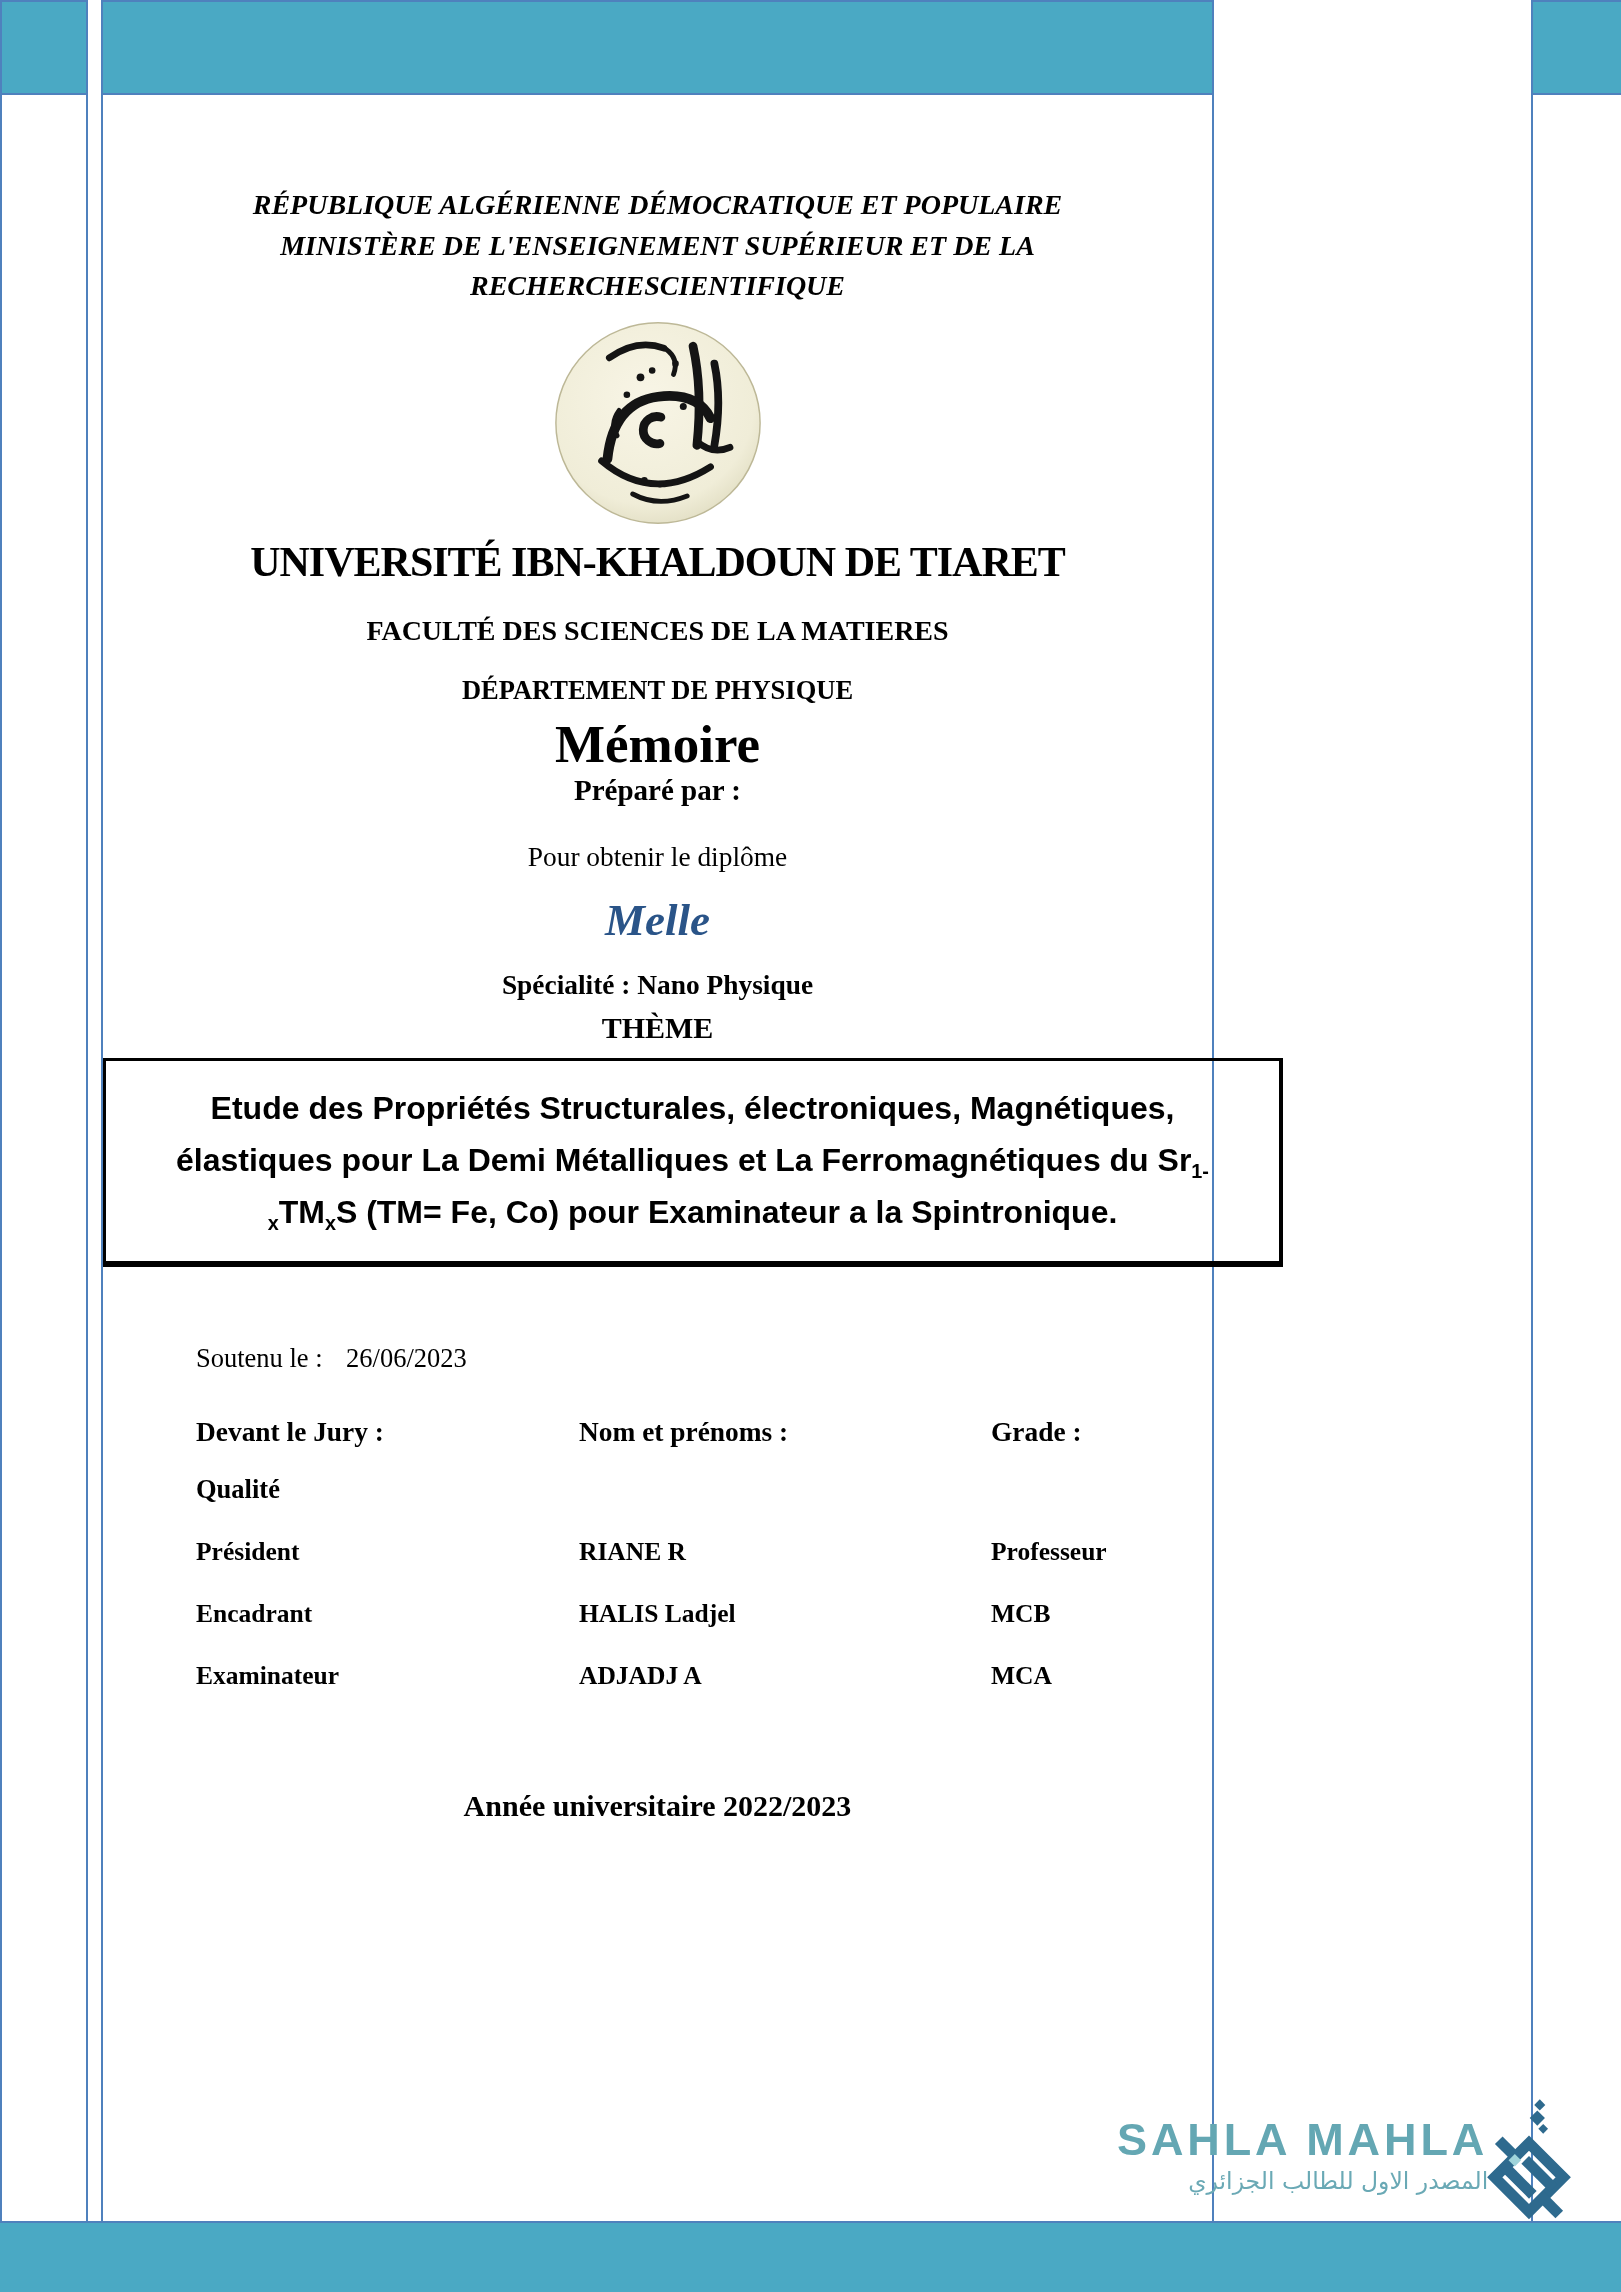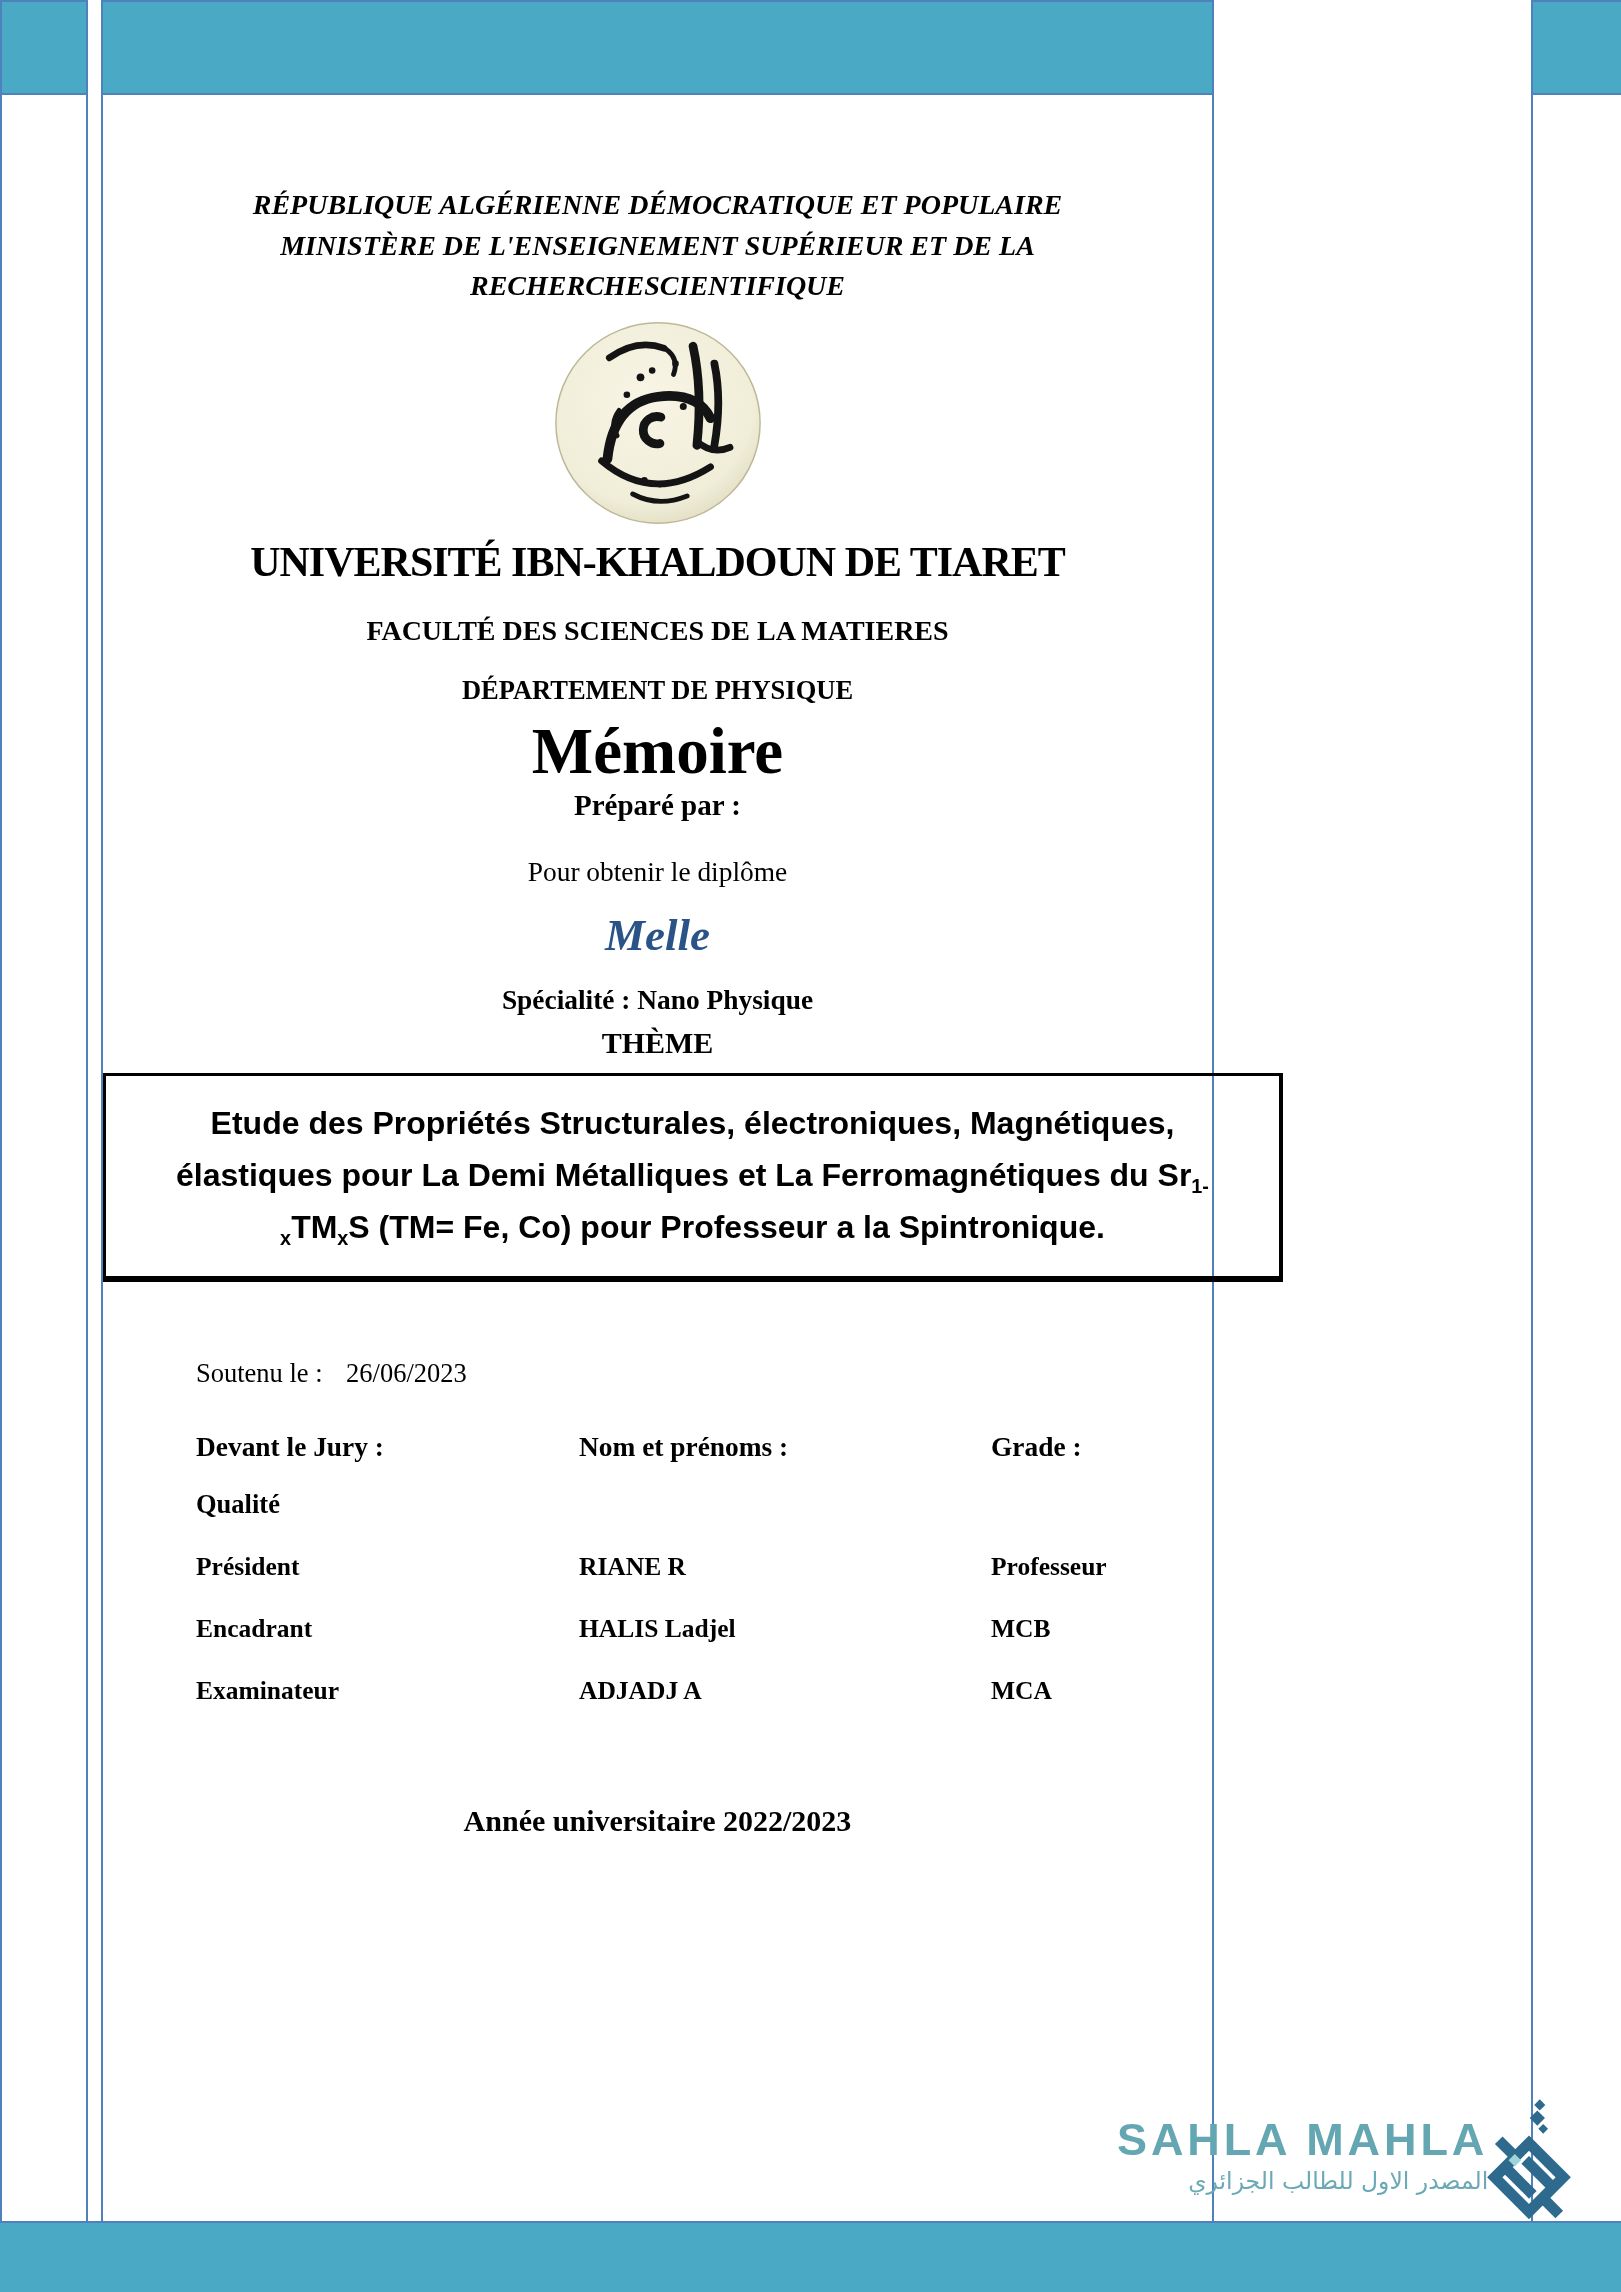--- a/index.html
+++ b/index.html
@@ -17,21 +17,21 @@
   .band-bottom{position:absolute;left:0;top:2221px;width:1621px;height:72px;
     background:#4aa9c4;border-top:2.9px solid #4f81bd;box-sizing:border-box;}
   
   .content{position:relative;text-align:center;}
   .hdr{font-size:28px;font-weight:bold;font-style:italic;line-height:1.45;}
   .hdr1{margin-top:90px;}
   .seal{margin-top:9.8px;}
   .univ{font-size:42px;font-weight:bold;margin-top:5.9px;letter-spacing:-1px;}
   .fac{font-size:28px;font-weight:bold;margin-top:29px;}
   .dep{font-size:26.5px;font-weight:bold;margin-top:27.4px;}
-  .memoire{font-size:65px;font-weight:bold;margin-top:7.8px;}
+  .memoire{font-size:53px;font-weight:bold;margin-top:7.8px;}
   .prep{font-size:29px;font-weight:bold;}
   .author{font-size:37px;font-weight:bold;color:#2a5488;margin-top:19.6px;white-space:pre;}
   .intro{font-size:27.4px;margin-top:35px;}
   .degree{font-size:45px;font-weight:bold;font-style:italic;color:#2a5488;margin-top:21.6px;}
   .spec{font-size:27.4px;font-weight:bold;margin-top:23.5px;}
   .theme-label{font-size:30px;font-weight:bold;margin-top:9.8px;}
   .theme-box{
     width:1180px;margin:13.7px auto 0 auto;border:3.9px solid #000;
     border-bottom-width:6.9px;border-right-width:4.9px;box-sizing:border-box;
     padding:21.6px 25.5px;font-family:"Liberation Sans", sans-serif;
@@ -113,21 +113,21 @@
 
     <div class="memoire">Mémoire</div>
     <div class="prep">Préparé par :</div>
     <div class="intro">Pour obtenir le diplôme</div>
     <div class="degree">Melle</div>
     <div class="spec">Spécialité : Nano Physique</div>
 
     <div class="theme-label">THÈME</div>
 
     <div class="theme-box">
-      <span>Etude des Propriétés Structurales, électroniques, Magnétiques, élastiques pour La Demi Métalliques et La Ferromagnétiques du Sr</span><sub>1-x</sub><span>TM</span><sub>x</sub><span>S (TM= Fe, Co) pour Professeur a la Spintronique.</span>
+      <span>Etude des Propriétés Structurales, électroniques, Magnétiques, élastiques pour La Demi Métalliques et La Ferromagnétiques du Sr</span><sub>1-x</sub><span>TM</span><sub>x</sub><span>S (TM= Fe, Co) pour Examinateur a la Spintronique.</span>
     </div>
 
     <div class="left-text">
       <div class="soutenu">
         <span>Soutenu le :</span><span class="date">26/06/2023</span>
       </div>
 
       <div class="jury-grid jury-head">
         <span>Devant le Jury :</span>
         <span>Nom et prénoms :</span>

